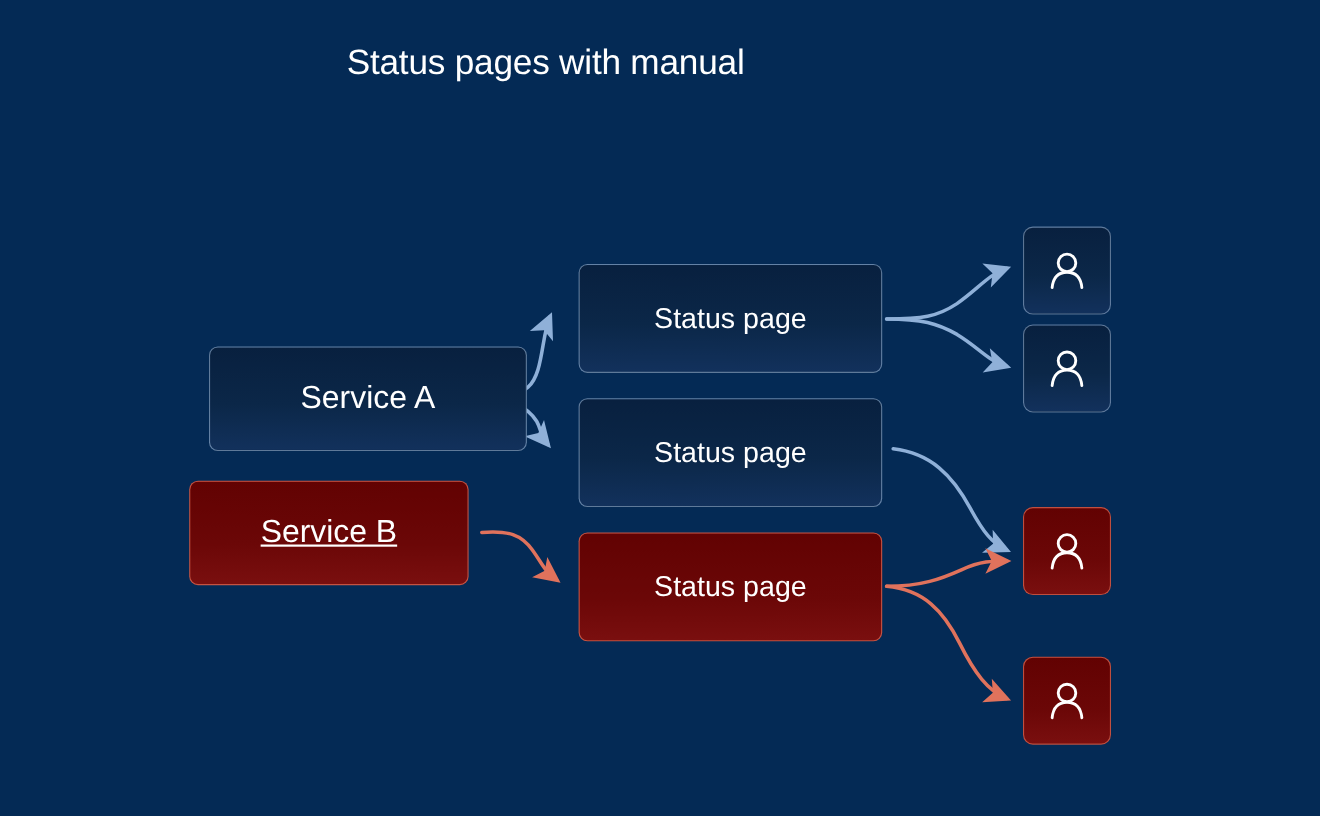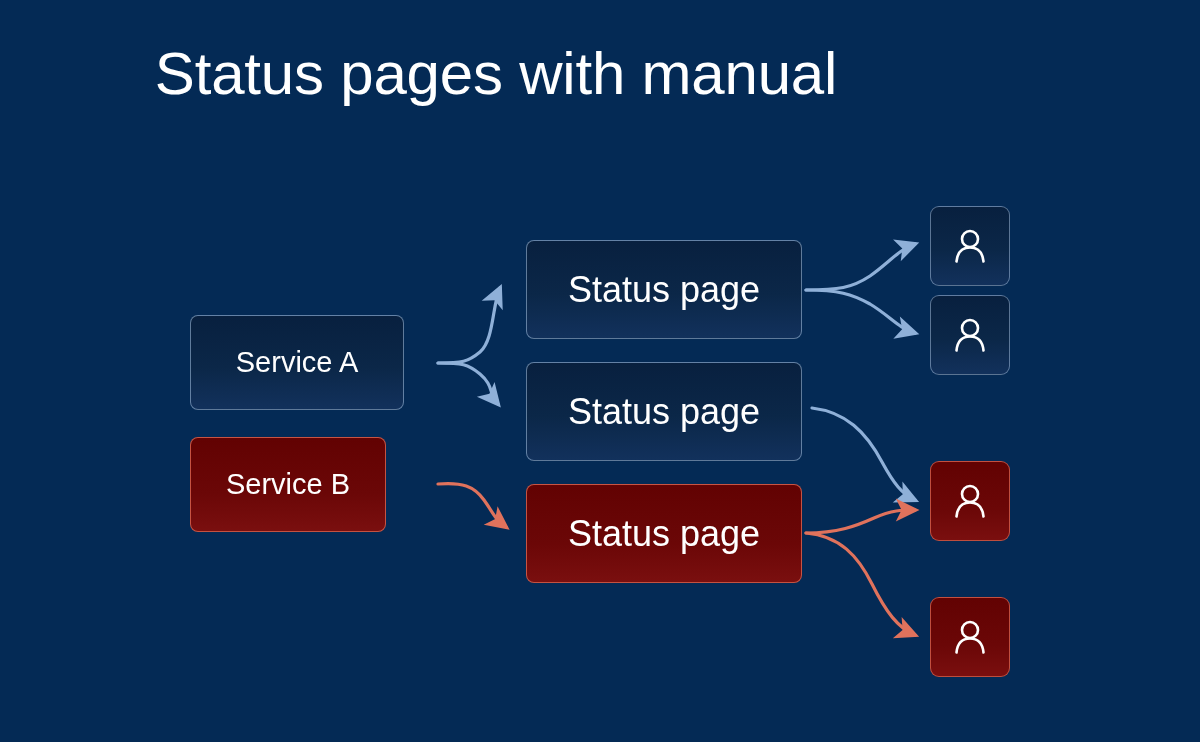--- a/index.html
+++ b/index.html
@@ -15,38 +15,38 @@
     background: #042a55;
   }
 
   
   #title {
     position: absolute;
     left: 0; top: 36px;
     width: 992px;
     text-align: center;
     color: #ffffff;
-    font-size: 60px;
+    font-size: 32px;
     font-weight: 400;
     line-height: 1.28;
     letter-spacing: -0.2px;
   }
   #title .ln { display: block; }
 
   
   .node {
     position: absolute;
     display: flex;
     align-items: center;
     color: #ffffff;
     border-radius: 8px;
     border: 1px solid rgba(173,199,229,0.55);
   }
   .node .label {
-    font-size: 36px;
+    font-size: 26px;
     font-weight: 400;
     white-space: nowrap;
   }
 
   
   .service { justify-content: center; }
   .service .label { font-size: 29px; }
 
   
   .statuspage { justify-content: center; }
@@ -110,25 +110,25 @@
 
     <path d="M 806 290 C 838 290, 852 294, 870 304 C 890 316, 898 328, 915 333" fill="none" stroke="#8fb0d8" stroke-width="3.2" stroke-linecap="round" marker-end="url(#ah-blue)"></path>
 
     <path d="M 812 408 C 846 412, 866 432, 882 462 C 894 484, 902 494, 915 500" fill="none" stroke="#8fb0d8" stroke-width="3.2" stroke-linecap="round" marker-end="url(#ah-blue)"></path>
 
     <path d="M 806 533 C 838 533, 856 526, 874 518 C 892 510, 902 510, 915 510" fill="none" stroke="#e0725c" stroke-width="3.2" stroke-linecap="round" marker-end="url(#ah-red)"></path>
 
     <path d="M 806 533 C 840 536, 858 556, 872 584 C 886 612, 898 628, 915 635" fill="none" stroke="#e0725c" stroke-width="3.2" stroke-linecap="round" marker-end="url(#ah-red)"></path>
   </svg>
 
-  <div class="node service blue" style="left:190px; top:315px; width:214px; height:95px;">
+  <div class="node service blue" style="left:190px; top:315px; width:289px; height:95px;">
     <span class="label">Service A</span>
   </div>
 
-  <div class="node service red" style="left:190px; top:437px; width:196px; height:95px;">
+  <div class="node service red" style="left:172px; top:437px; width:254px; height:95px;text-decoration:underline;">
     <span class="label">Service B</span>
   </div>
 
   <div class="node statuspage blue" style="left:526px; top:240px; width:276px; height:99px;">
     <span class="label">Status page</span>
   </div>
 
   <div class="node statuspage blue" style="left:526px; top:362px; width:276px; height:99px;">
     <span class="label">Status page</span>
   </div>

